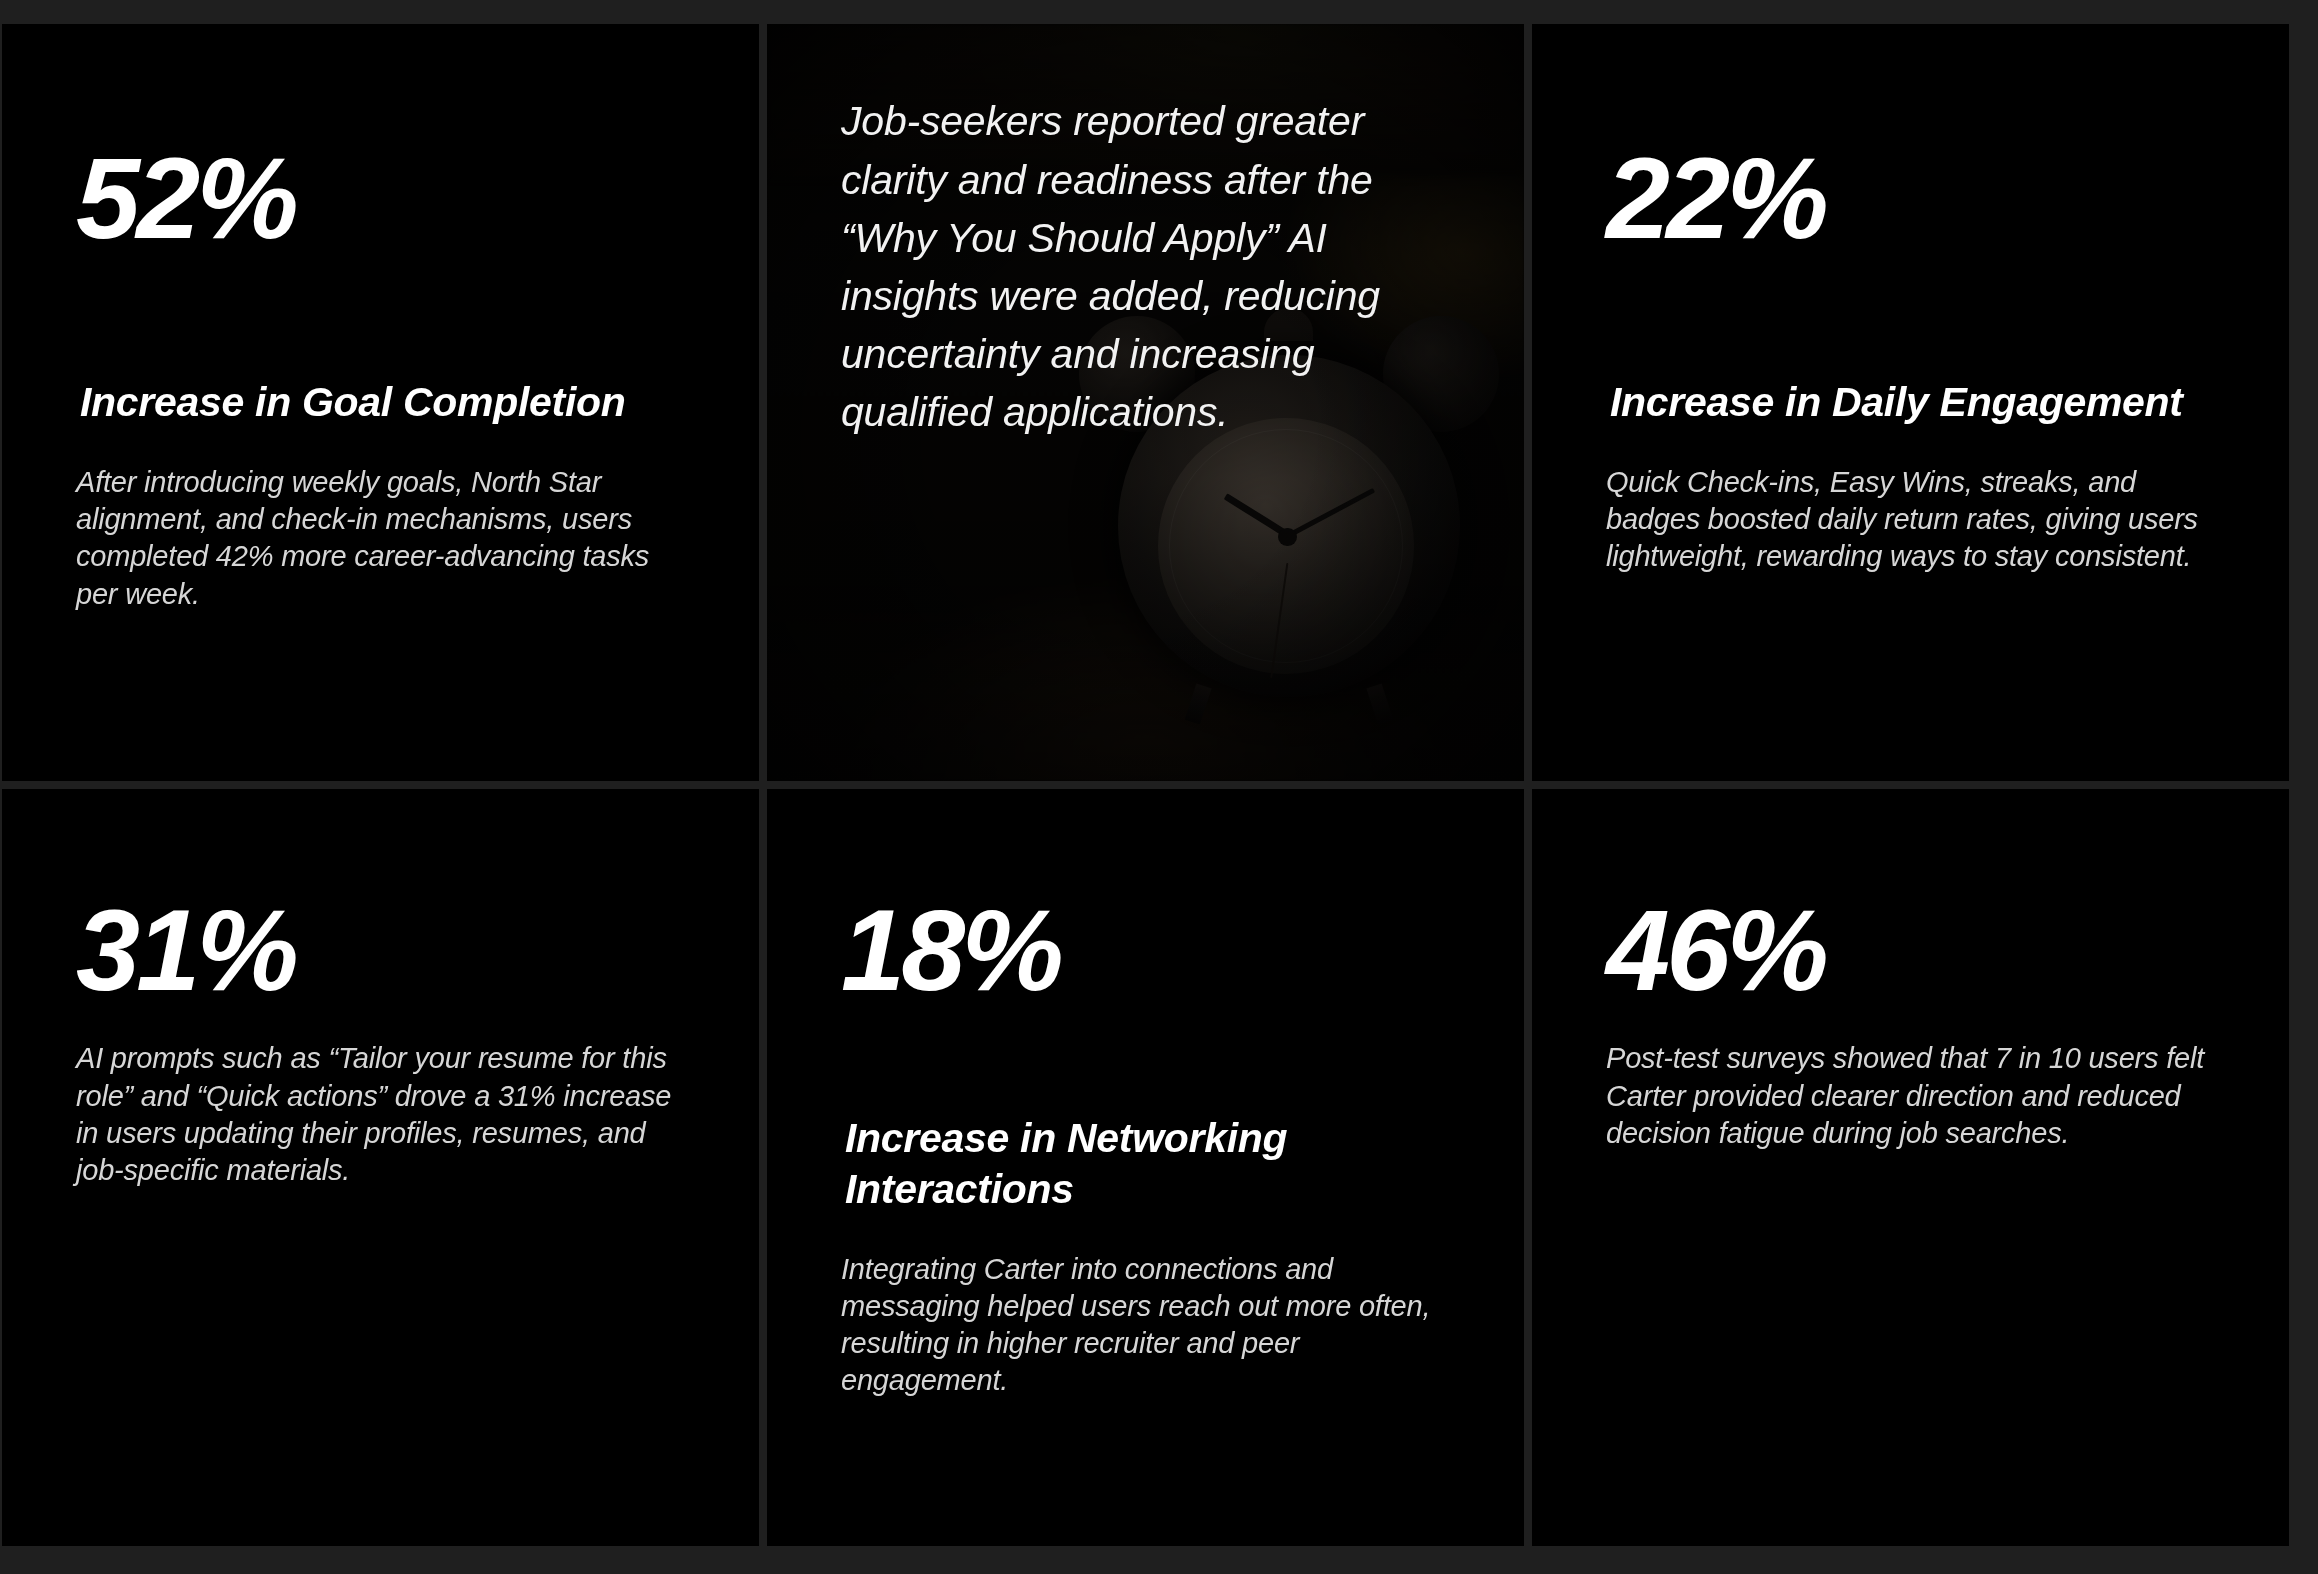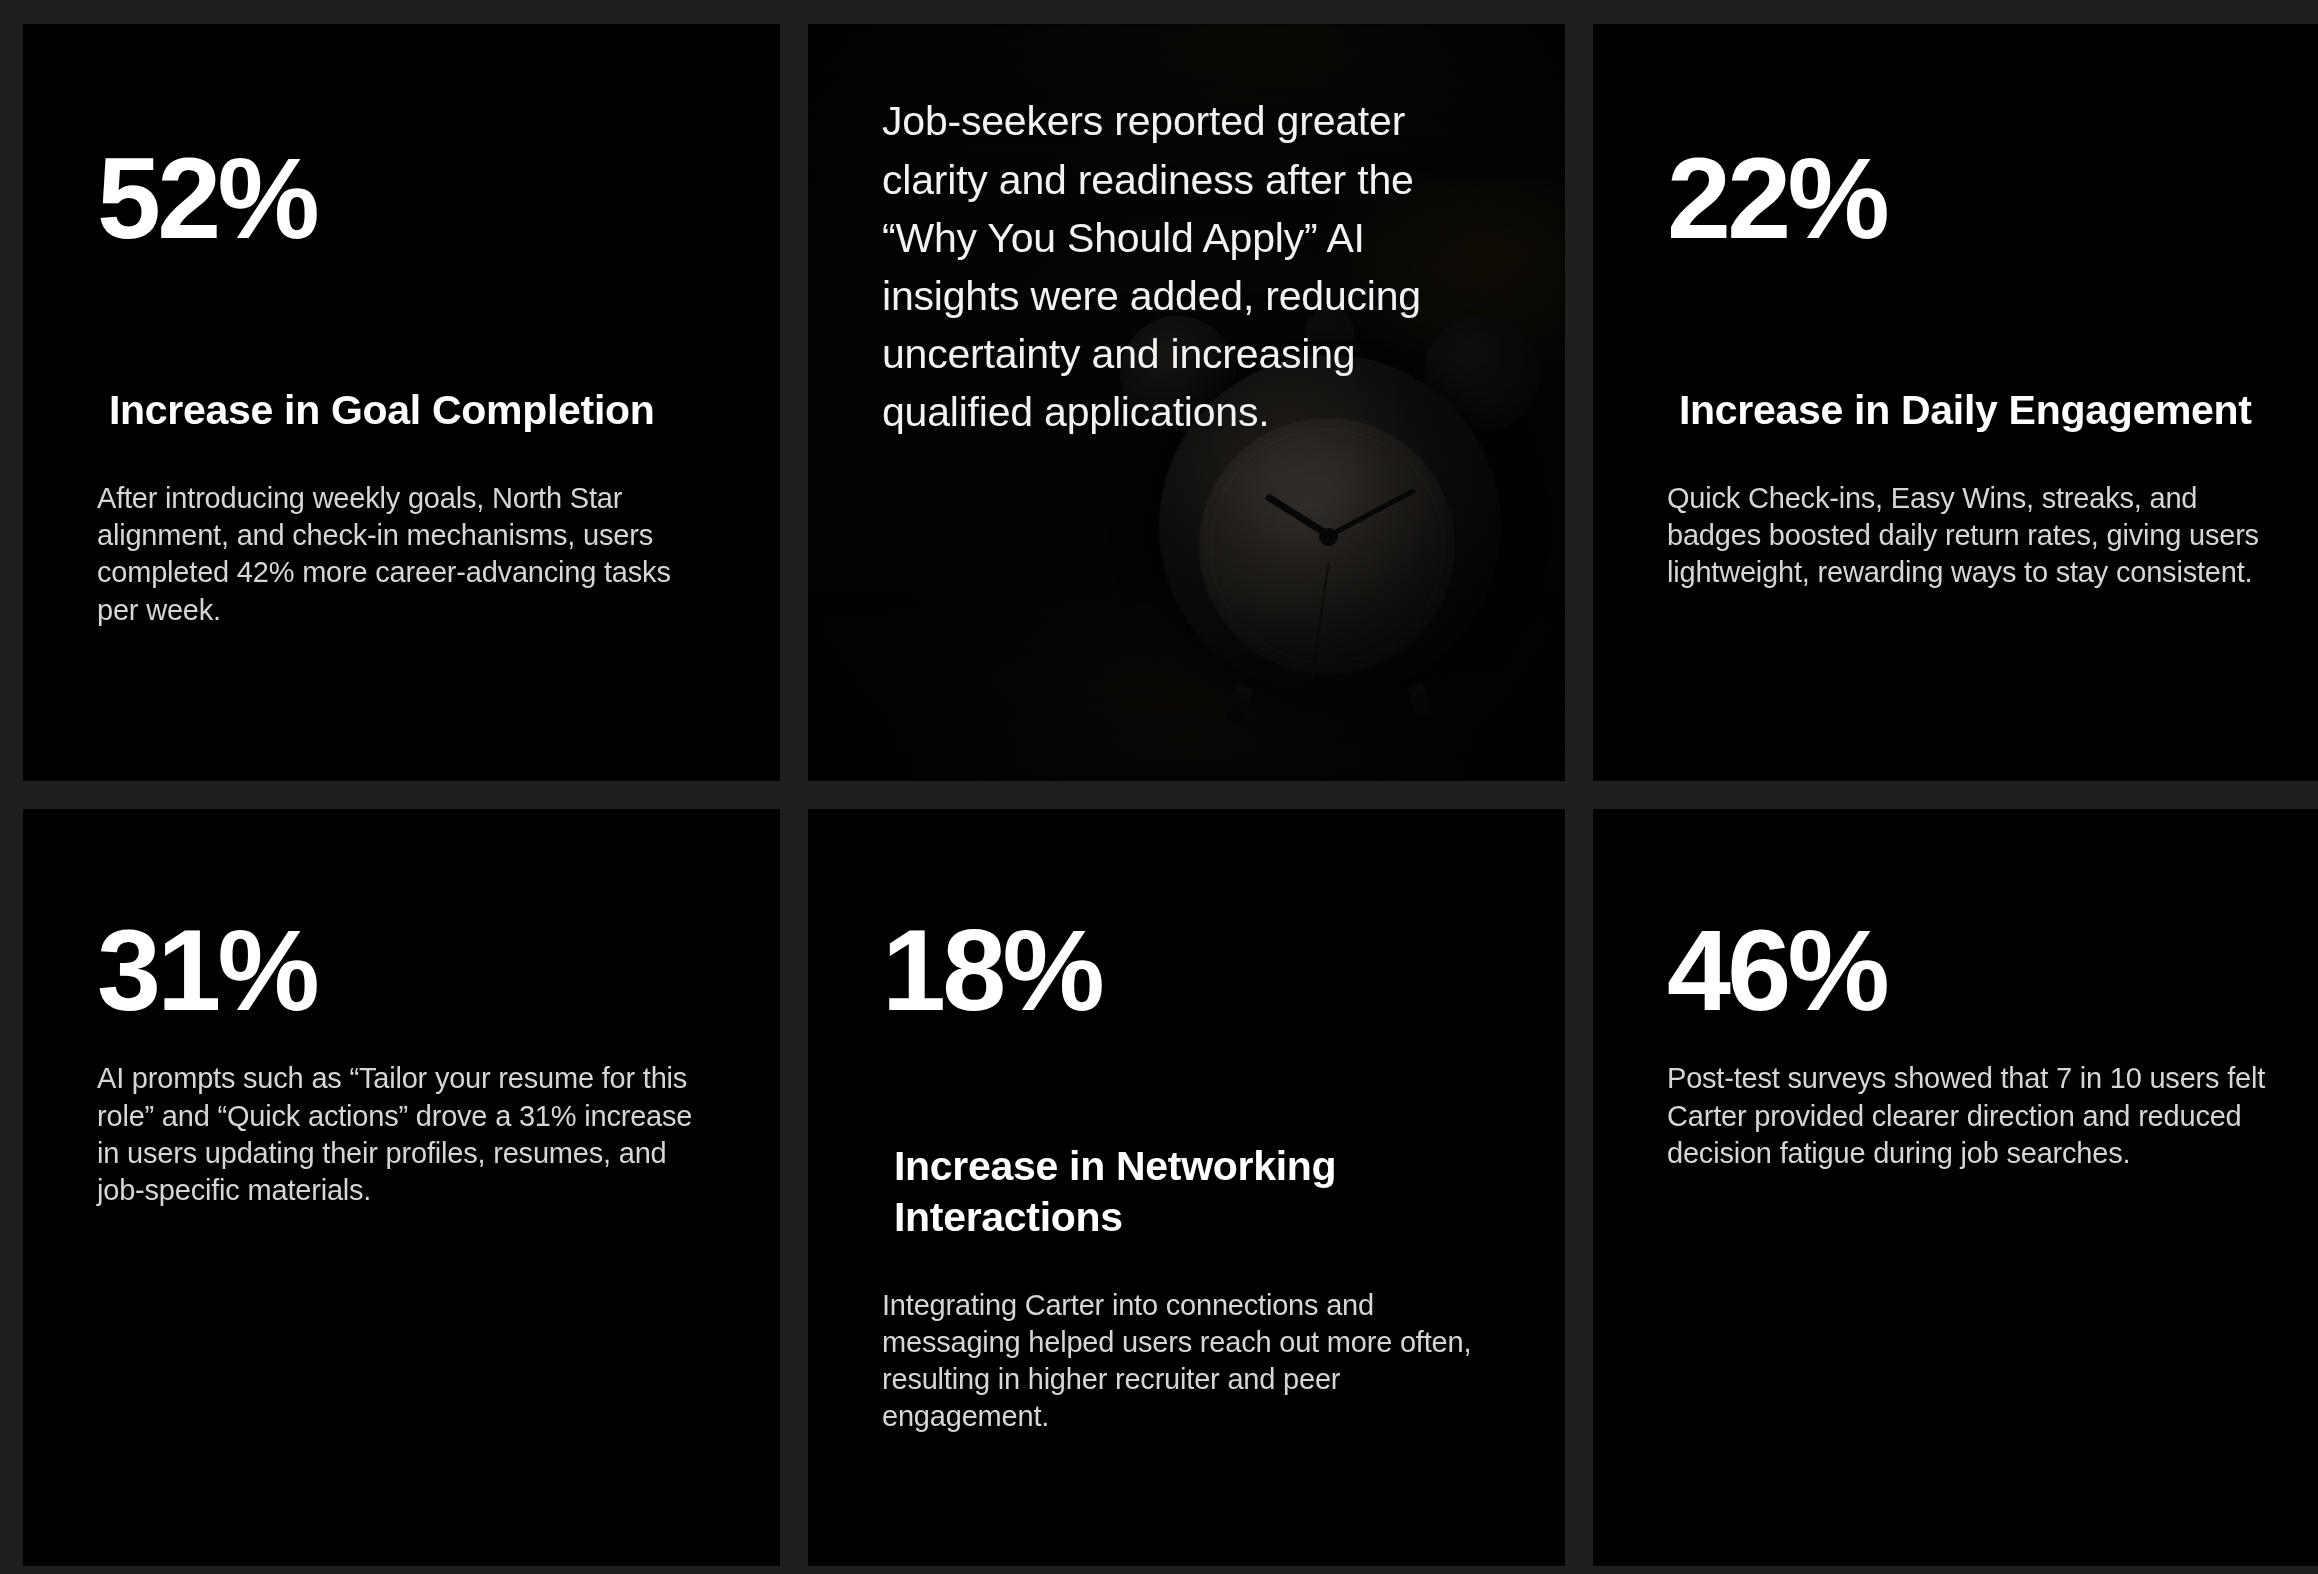--- a/index.html
+++ b/index.html
@@ -11,29 +11,30 @@
     height: 1574px;
     overflow: hidden;
   }
   body {
     font-family: "Liberation Sans", "DejaVu Sans", sans-serif;
     -webkit-font-smoothing: antialiased;
   }
 
   #stats-grid {
     position: absolute;
-    left: 23px;
+    left: 2px;
     top: 24.4px;
     width: 2294px;
     height: 1525px;
     display: grid;
     grid-template-columns: 757px 757px 757px;
     grid-template-rows: 757px 757px;
-    gap: 28px;
+    gap: 8px;
     background: #1f1f1f;
+    font-style: italic;
   }
 
   .stat-cell {
     position: relative;
     background: #000000;
     overflow: hidden;
     box-sizing: border-box;
     padding: 0 74px;
     display: flex;
     flex-direction: column;
@@ -163,21 +164,21 @@
     line-height: 1;
     margin: 0;
     padding-top: 117px;
   }
   .stat-title {
     color: #ffffff;
     font-size: 41px;
     font-weight: 700;
     line-height: 1.24;
     letter-spacing: -0.3px;
-    margin: 12px;
+    margin: 4px;
     padding-top: 117px;
   }
   .stat-body {
     color: #d6d6d6;
     font-size: 29px;
     font-weight: 400;
     line-height: 1.28;
     letter-spacing: -0.2px;
     margin: 0;
     padding-top: 32px;

